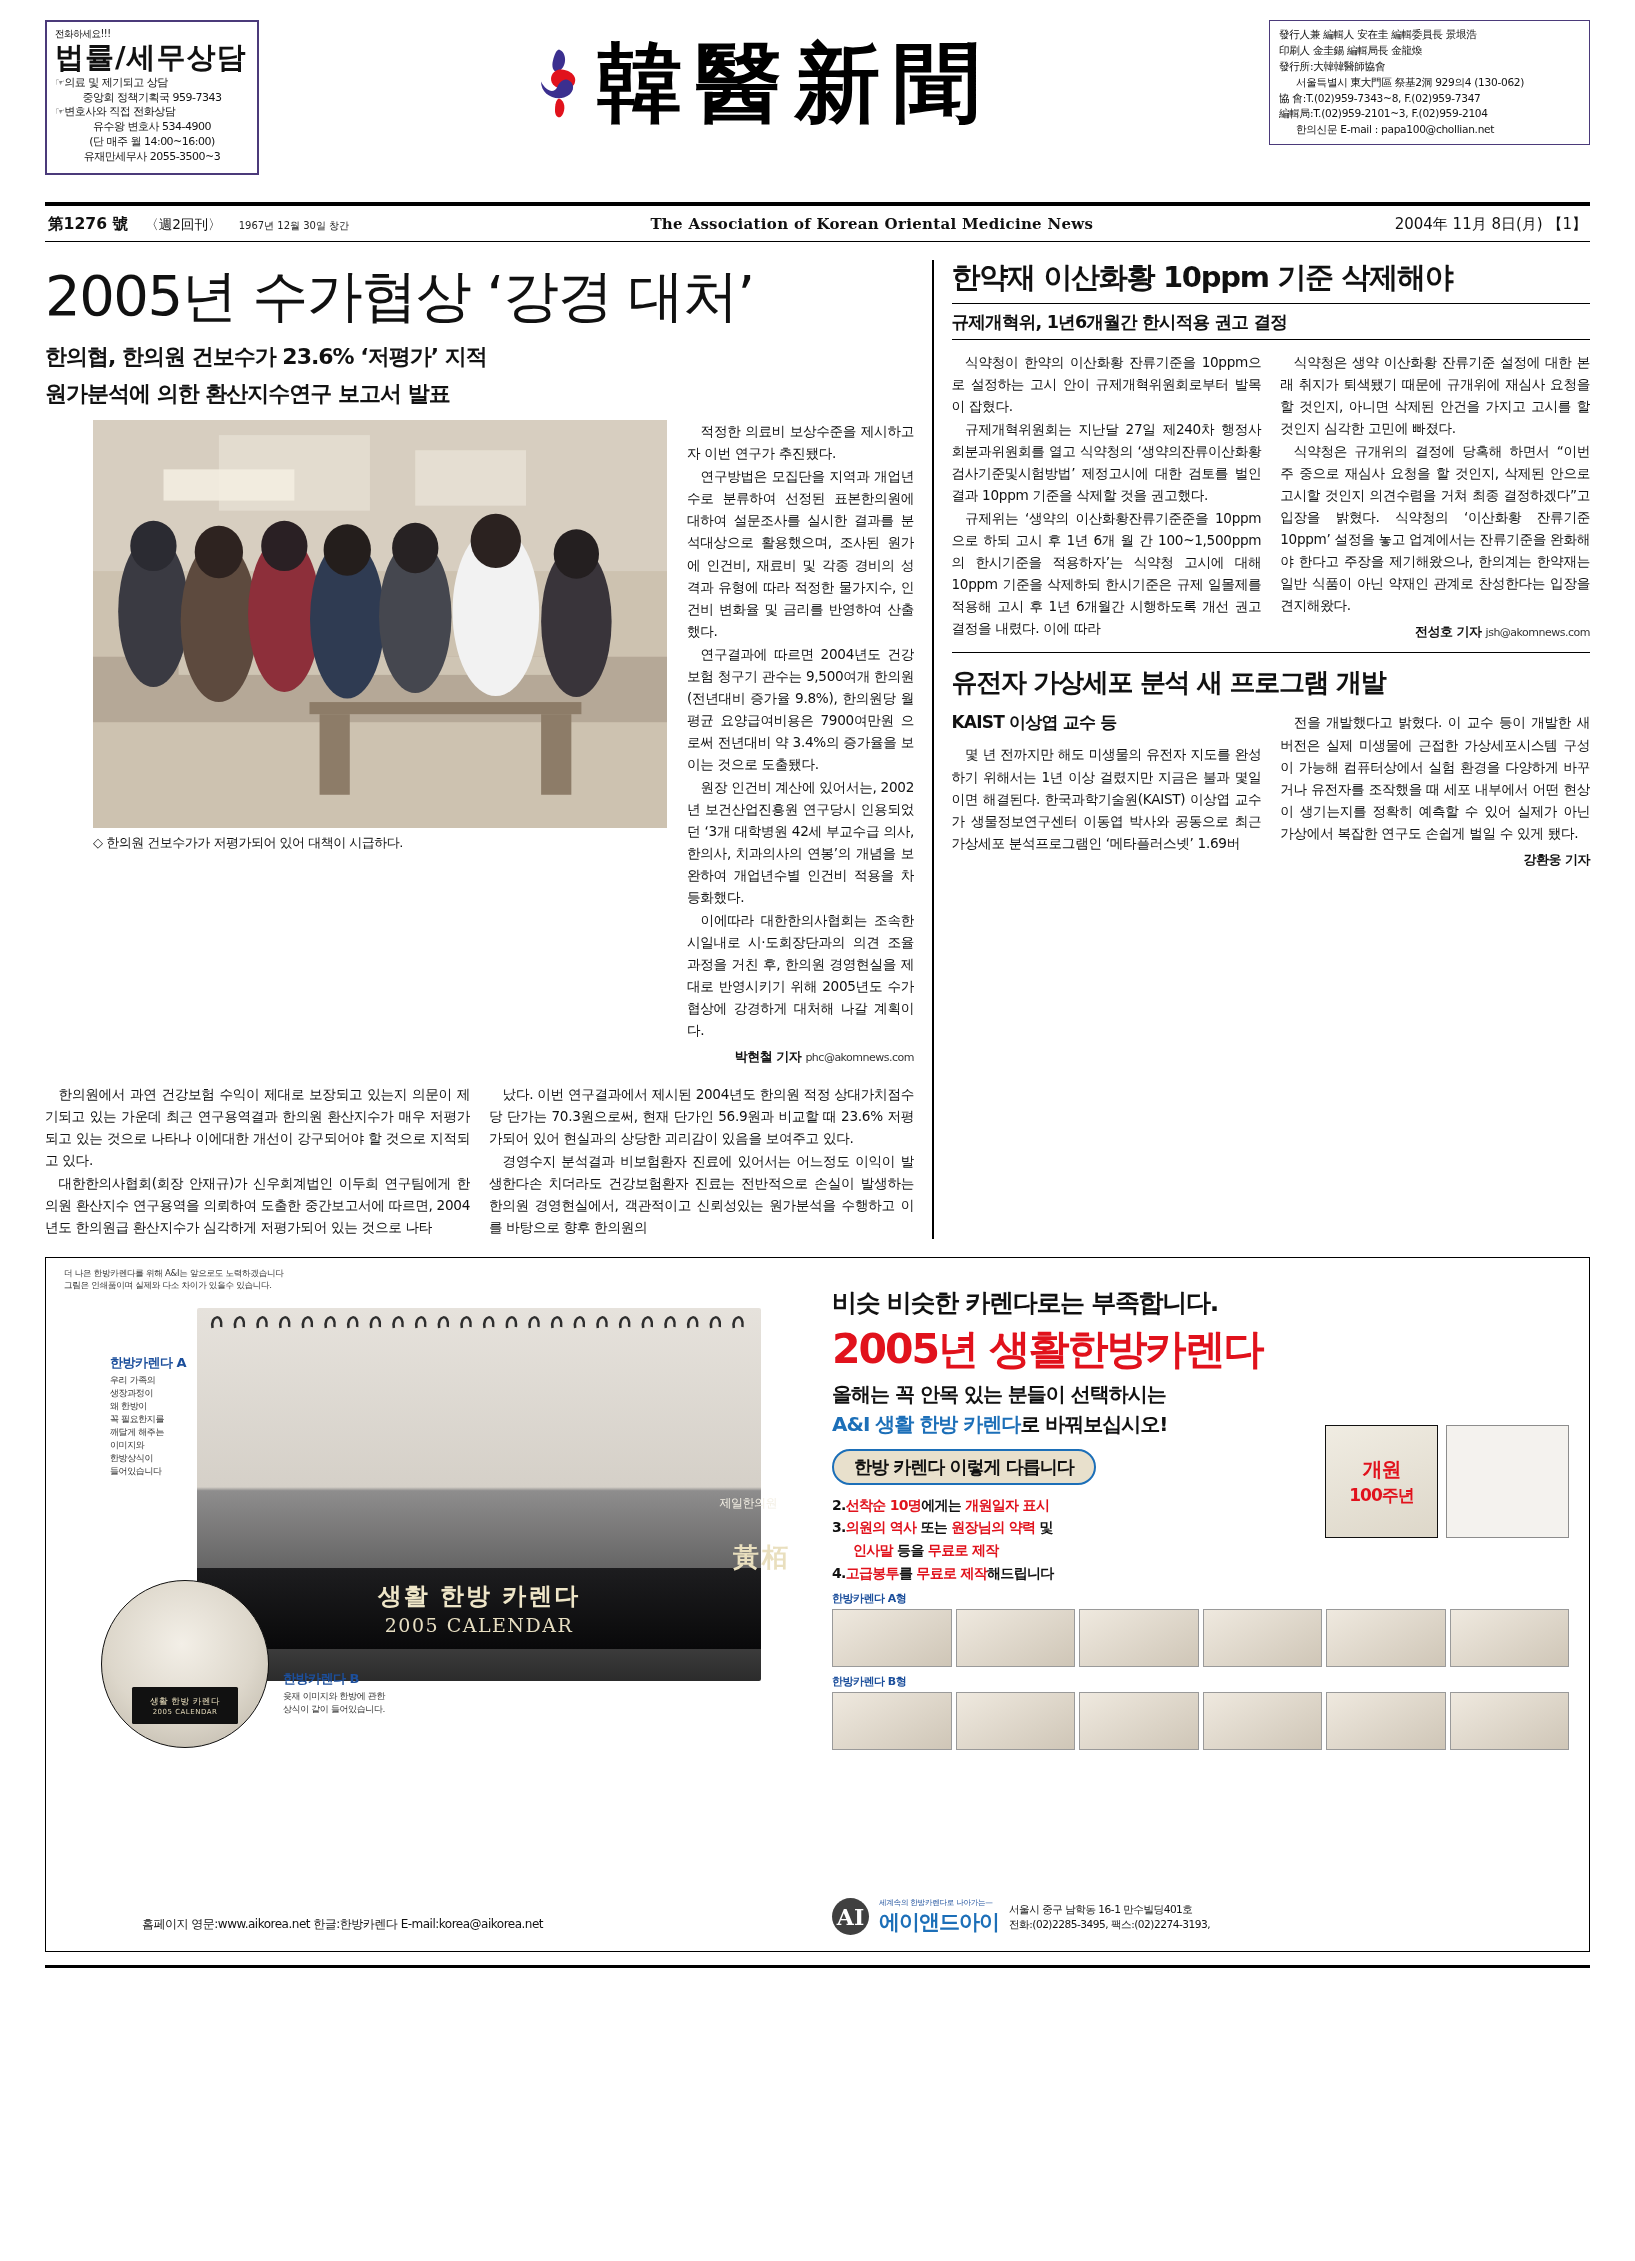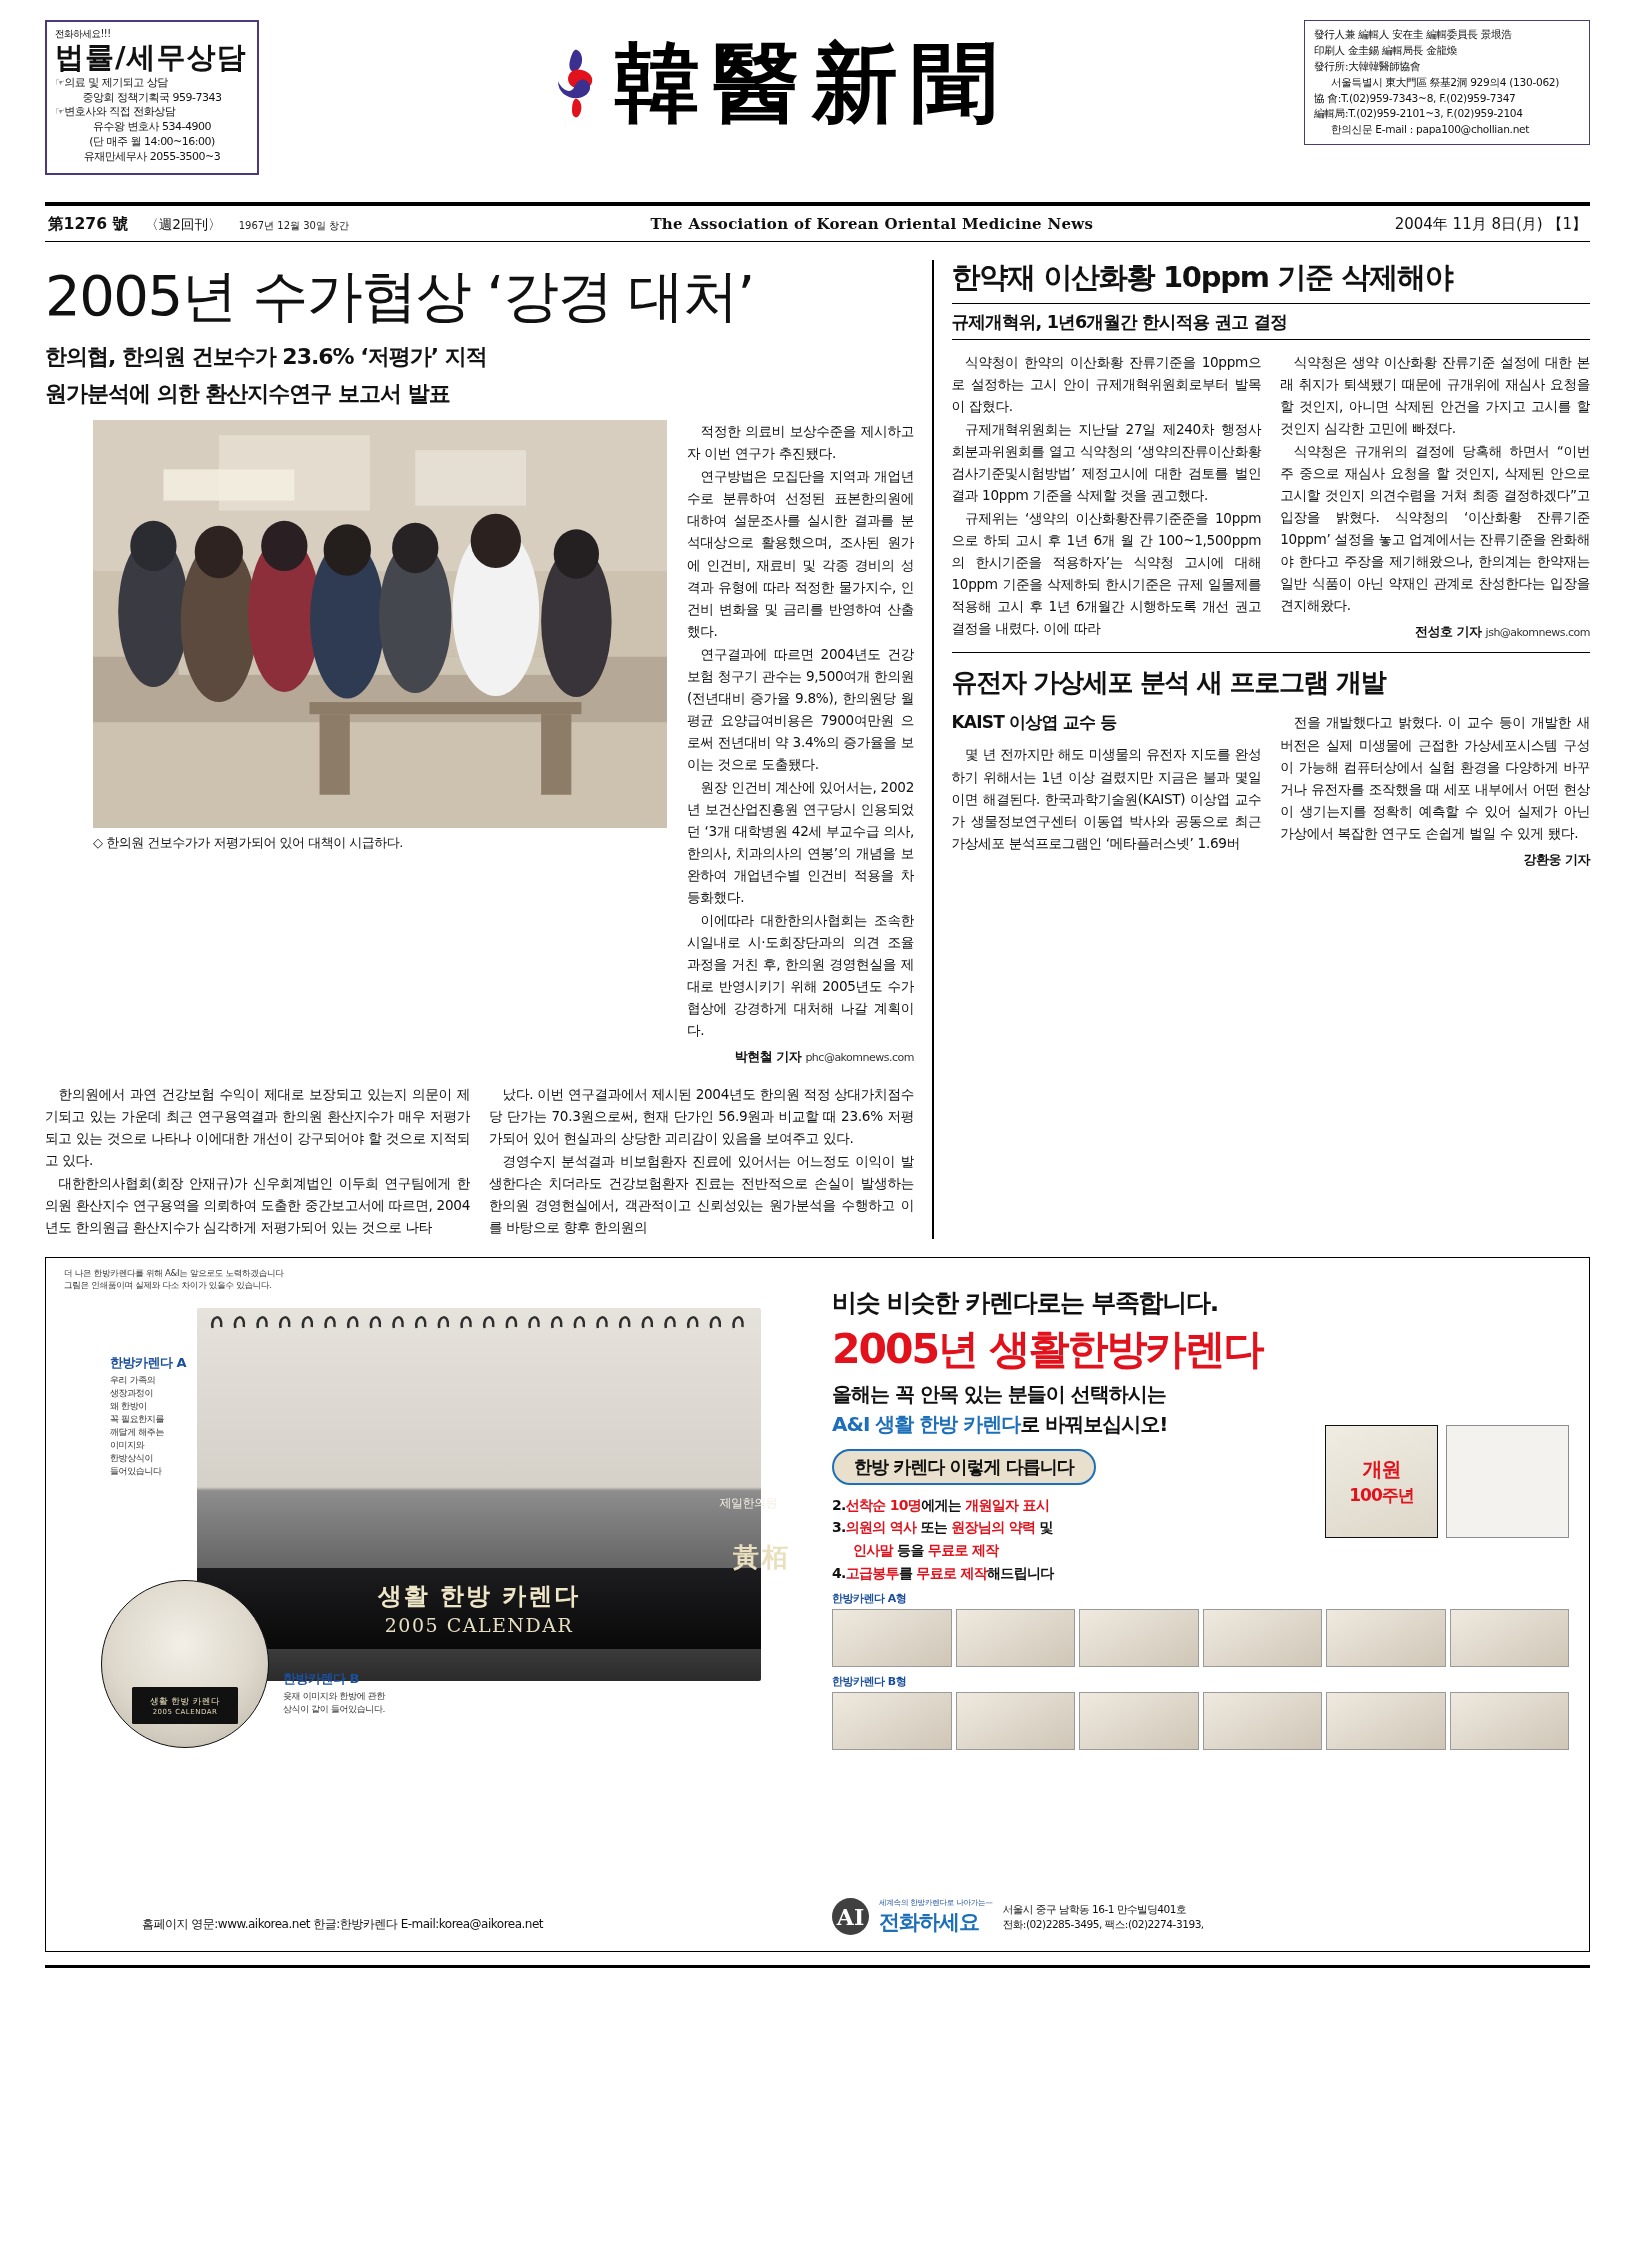--- a/index.html
+++ b/index.html
@@ -29,21 +29,21 @@
 
   .logo-title { display:flex; align-items:center; gap:13px; margin-top:20px; }
   .logo-mark { position:relative; width:48px; height:76px; flex:0 0 auto; }
   .title-han {
     font-family:"DejaVu Serif","Liberation Serif",serif;
     font-size:86px; font-weight:bold; letter-spacing:13px;
     line-height:1; color:#000; white-space:nowrap;
   }
 
   .pubbox {
-    width:286px; border:1.5px solid #4b3a7a; background:#fff;
+    width:321px; border:1.5px solid #4b3a7a; background:#fff;
     padding:6px 9px; box-sizing:border-box; font-size:10.6px; line-height:1.5;
     letter-spacing:-0.3px;
   }
   .pubbox div { white-space:nowrap; }
   .pubbox .ind { padding-left:17px; }
 
   
   .rule-thick { height:3.5px; background:#000; margin:0 45px; }
   .issuebar {
     margin:0 45px; display:flex; align-items:baseline; gap:17px;
@@ -466,21 +466,21 @@
         <div class="thumb"></div>
         <div class="thumb"></div>
         <div class="thumb"></div>
         <div class="thumb"></div>
       </div>
 
       <div class="ai-foot">
         <div class="ai-logo">AI</div>
         <div>
           <div class="ai-tag">세계속의 한방카렌다로 나아가는—</div>
-          <div class="ai-name">전화하세요</div>
+          <div class="ai-name">에이앤드아이</div>
         </div>
         <div class="ai-addr">
           <div>서울시 중구 남학동 16-1 만수빌딩401호</div>
           <div>전화:(02)2285-3495, 팩스:(02)2274-3193,</div>
         </div>
       </div>
     </div>
   </div>
 
   <div class="bottom-rule"></div>

